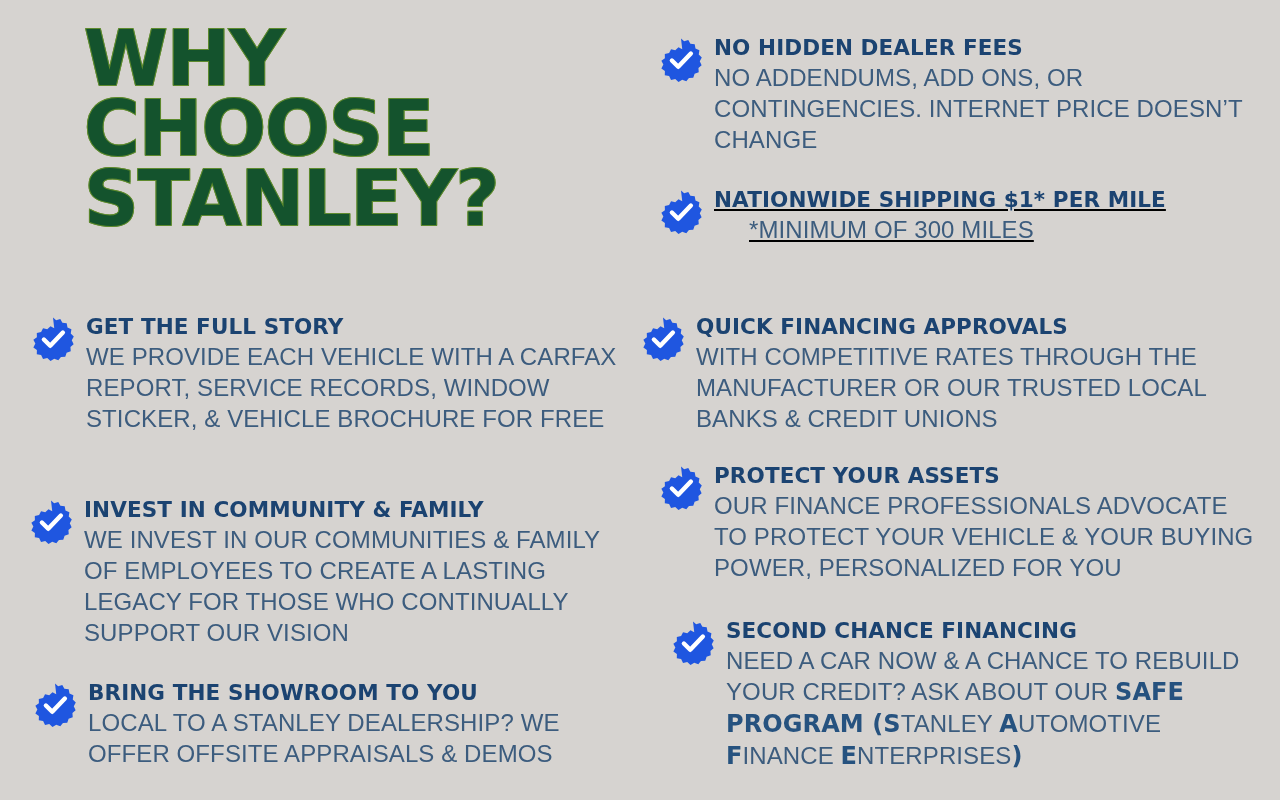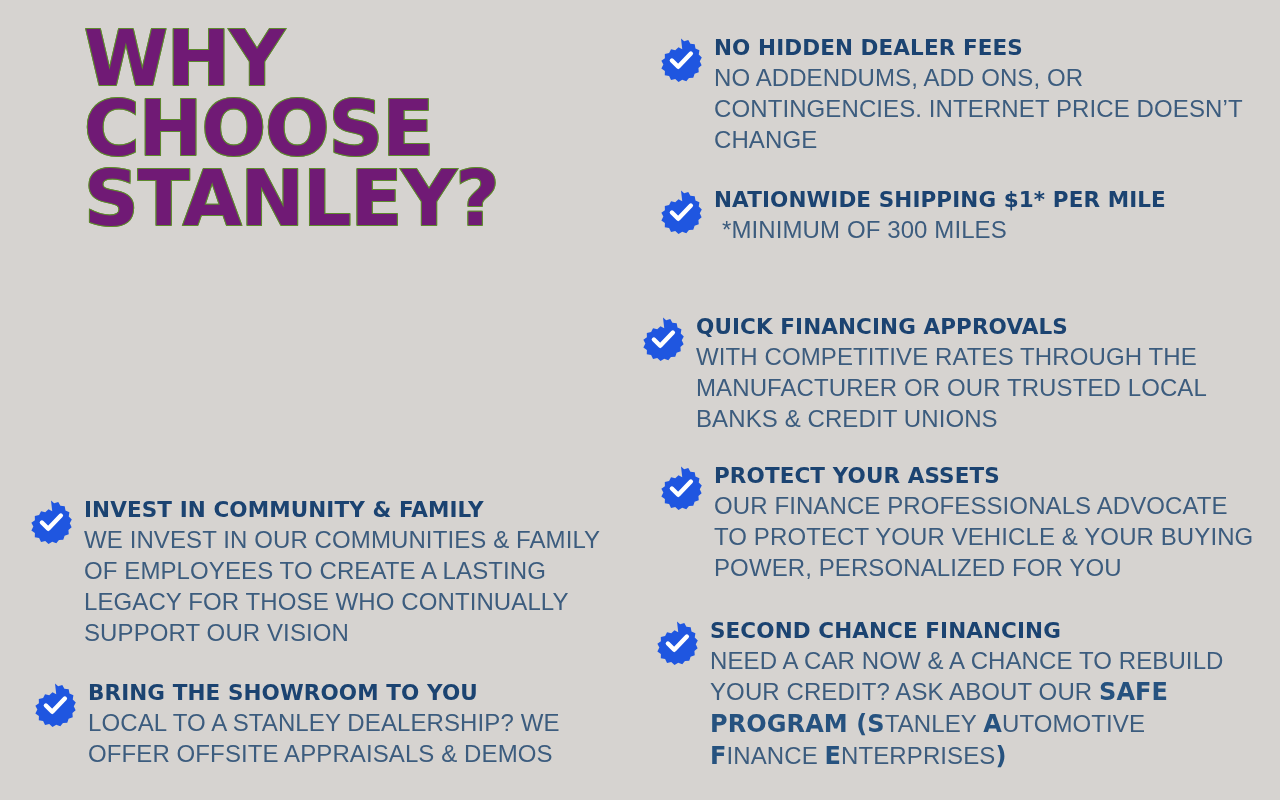--- a/index.html
+++ b/index.html
@@ -46,21 +46,21 @@
   .headline {
     position: absolute;
     left: 84px;
     top: 24px;
     width: 540px;
     font-family: "DejaVu Sans", sans-serif;
     font-weight: 700;
     font-size: 76px;
     line-height: 70px;
     letter-spacing: -1px;
-    color: #701a75;
+    color: #14532d;
     -webkit-text-stroke: 2px #5e8a2e;
     paint-order: stroke fill;
     text-transform: uppercase;
     margin: 0;
     white-space: pre-line;
     text-shadow:
       1px 0 0 #5e8a2e, -1px 0 0 #5e8a2e,
       0 1px 0 #5e8a2e, 0 -1px 0 #5e8a2e;
   }
 
@@ -108,43 +108,57 @@
     line-height: 31px;
     color: #3c5c7e;
     text-transform: uppercase;
     letter-spacing: 0.1px;
   }
   .feature-body .strong {
     font-family: "DejaVu Sans", sans-serif;
     font-weight: 700;
     color: #26527f;
   }
-  .feature-body.indented { padding-left: 8px; }
+  .feature-body.indented { padding-left: 8px; margin-left: 27px; }
 
   
   .lf1 { position: absolute; left: 30px;  top: 314px; width: 600px; }
   .lf2 { position: absolute; left: 28px;  top: 497px; width: 600px; }
   .lf3 { position: absolute; left: 32px;  top: 680px; width: 600px; }
 
   
   .rf1 { position: absolute; left: 18px; top: 35px;  width: 600px; }
-  .rf2 { position: absolute; left: 18px; top: 187px; width: 600px; }
+  .rf2 { position: absolute; left: 18px; top: 187px; width: 600px; text-decoration: underline; }
   .rf3 { position: absolute; left: 0; top: 314px; width: 600px; }
   .rf4 { position: absolute; left: 18px; top: 463px; width: 600px; }
-  .rf5 { position: absolute; left: 14px; top: 618px; width: 600px; }
+  .rf5 { position: absolute; left: 30px; top: 618px; width: 600px; }
 </style>
 </head>
 <body>
 
 <div class="poster">
 
   <div class="col col-left">
 
     <h1 class="headline">WHY CHOOSE STANLEY?</h1>
 
+    <div class="feature lf1">
+      <div class="feature-row">
+        <span class="badge-wrap">
+          <svg class="badge" viewBox="0 0 48 48" aria-hidden="true">
+            <path fill="#1f56e0" d="M24 1.5l3.3 3.0 4.3-1.3 2.2 3.9 4.5 0.4 0.8 4.4 4.1 1.9-0.7 4.4 3.2 3.2-2.1 3.9 1.9 4.1-3.3 3.0 0.3 4.5-4.3 1.4-1.4 4.3-4.5 0.2-2.8 3.5-4.2-1.6-3.9 2.2-3.4-3.0-4.4 0.9-2.0-4.0-4.5-0.9 0.1-4.5-3.7-2.6 2.1-4.0-2.1-4.0 3.7-2.6-0.1-4.5 4.5-0.9 2.0-4.0 4.4 0.9 3.4-3.0 3.9 2.2z"></path>
+            <path fill="none" stroke="#ffffff" stroke-width="4.6" stroke-linecap="round" stroke-linejoin="round" d="M14.5 24.5l6.6 6.6 13.2-13.9"></path>
+          </svg>
+        </span>
+        <div class="feature-text">
+          <h2 class="feature-title">GET THE FULL STORY</h2>
+          <p class="feature-body">WE PROVIDE EACH VEHICLE WITH A CARFAX REPORT, SERVICE RECORDS, WINDOW STICKER, &amp; VEHICLE BROCHURE FOR FREE</p>
+        </div>
+      </div>
+    </div>
 
     <div class="feature lf3">
       <div class="feature-row">
         <span class="badge-wrap">
           <svg class="badge" viewBox="0 0 48 48" aria-hidden="true">
             <path fill="#1f56e0" d="M24 1.5l3.3 3.0 4.3-1.3 2.2 3.9 4.5 0.4 0.8 4.4 4.1 1.9-0.7 4.4 3.2 3.2-2.1 3.9 1.9 4.1-3.3 3.0 0.3 4.5-4.3 1.4-1.4 4.3-4.5 0.2-2.8 3.5-4.2-1.6-3.9 2.2-3.4-3.0-4.4 0.9-2.0-4.0-4.5-0.9 0.1-4.5-3.7-2.6 2.1-4.0-2.1-4.0 3.7-2.6-0.1-4.5 4.5-0.9 2.0-4.0 4.4 0.9 3.4-3.0 3.9 2.2z"></path>
             <path fill="none" stroke="#ffffff" stroke-width="4.6" stroke-linecap="round" stroke-linejoin="round" d="M14.5 24.5l6.6 6.6 13.2-13.9"></path>
           </svg>
         </span>
         <div class="feature-text">

